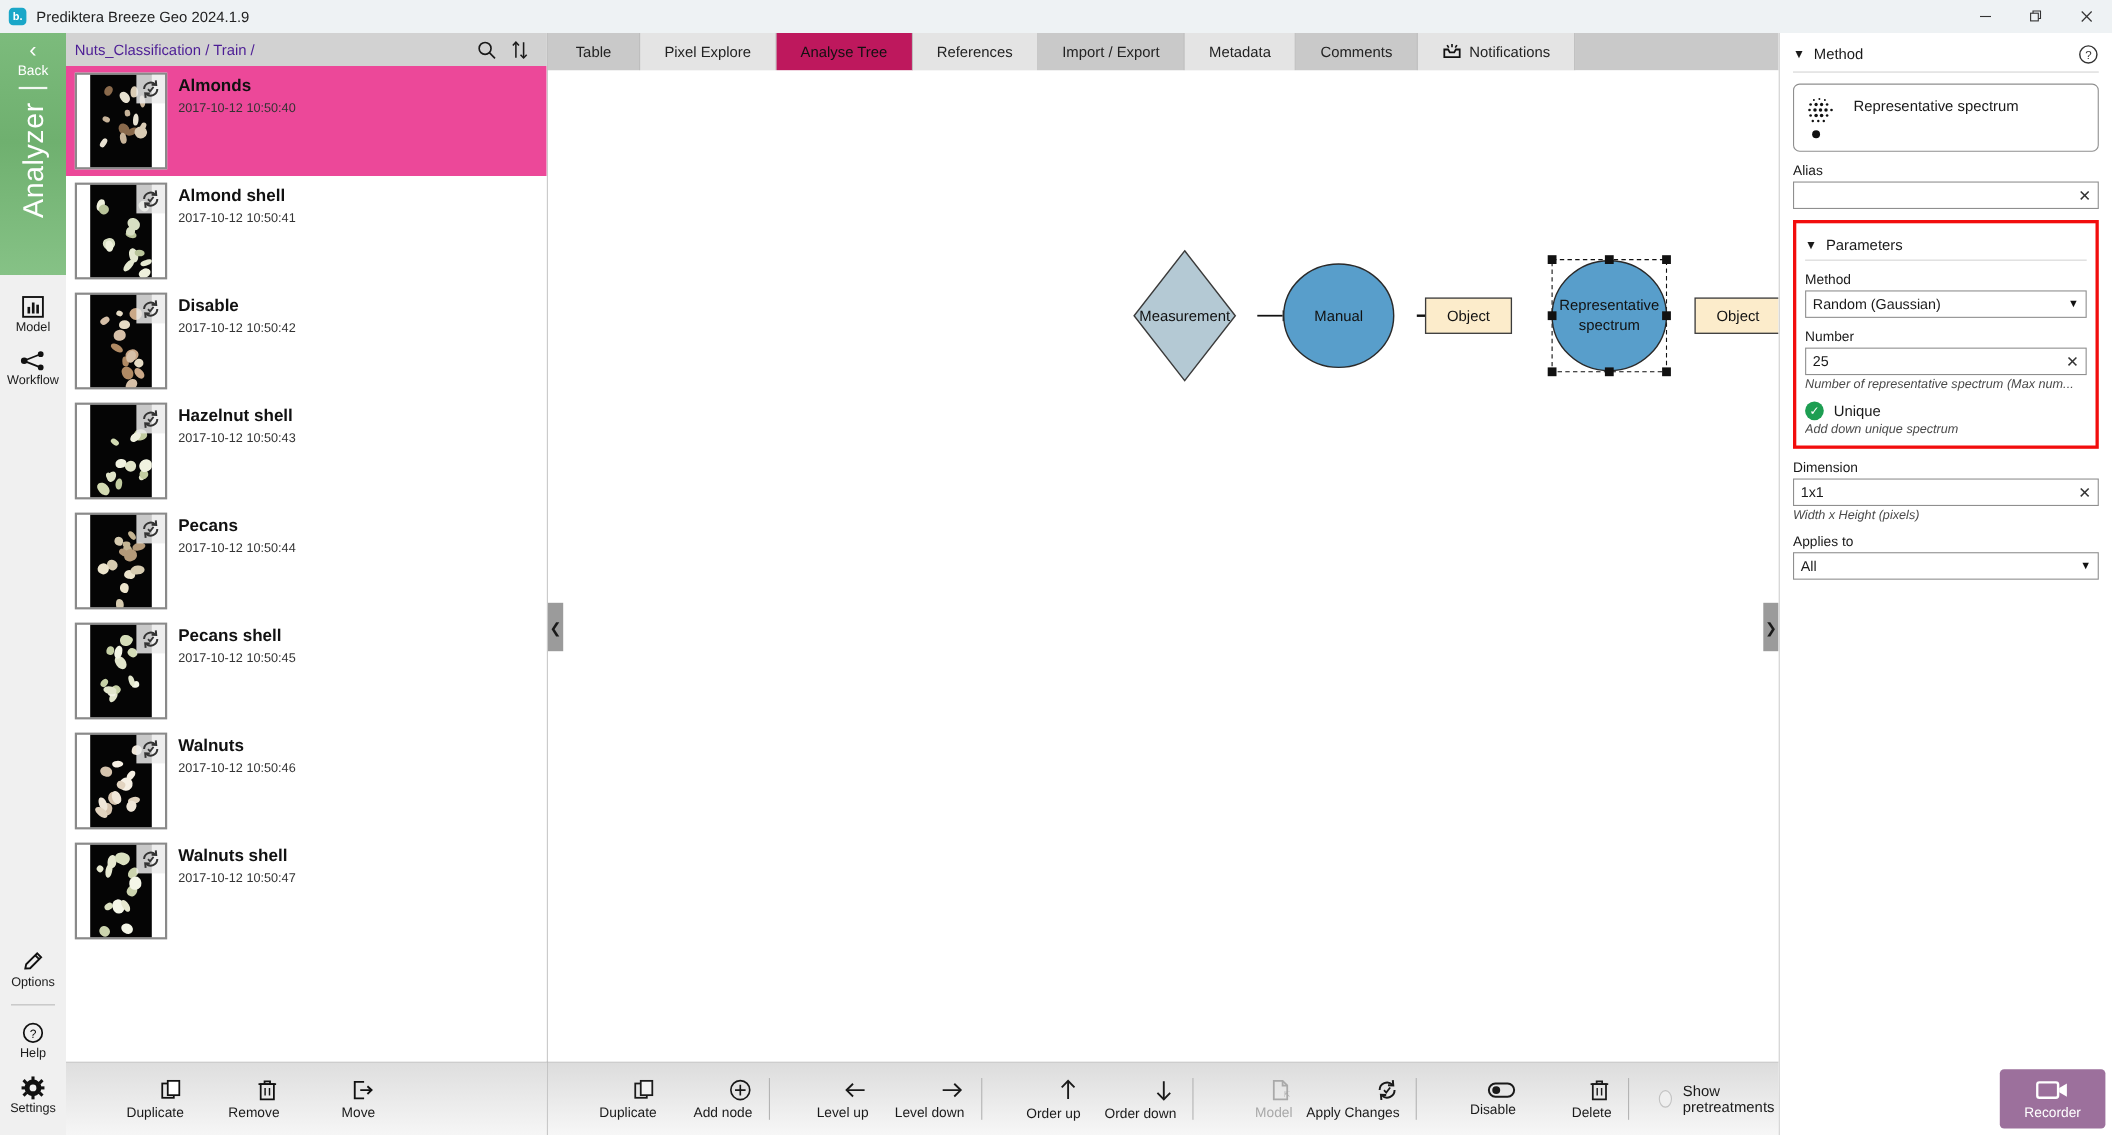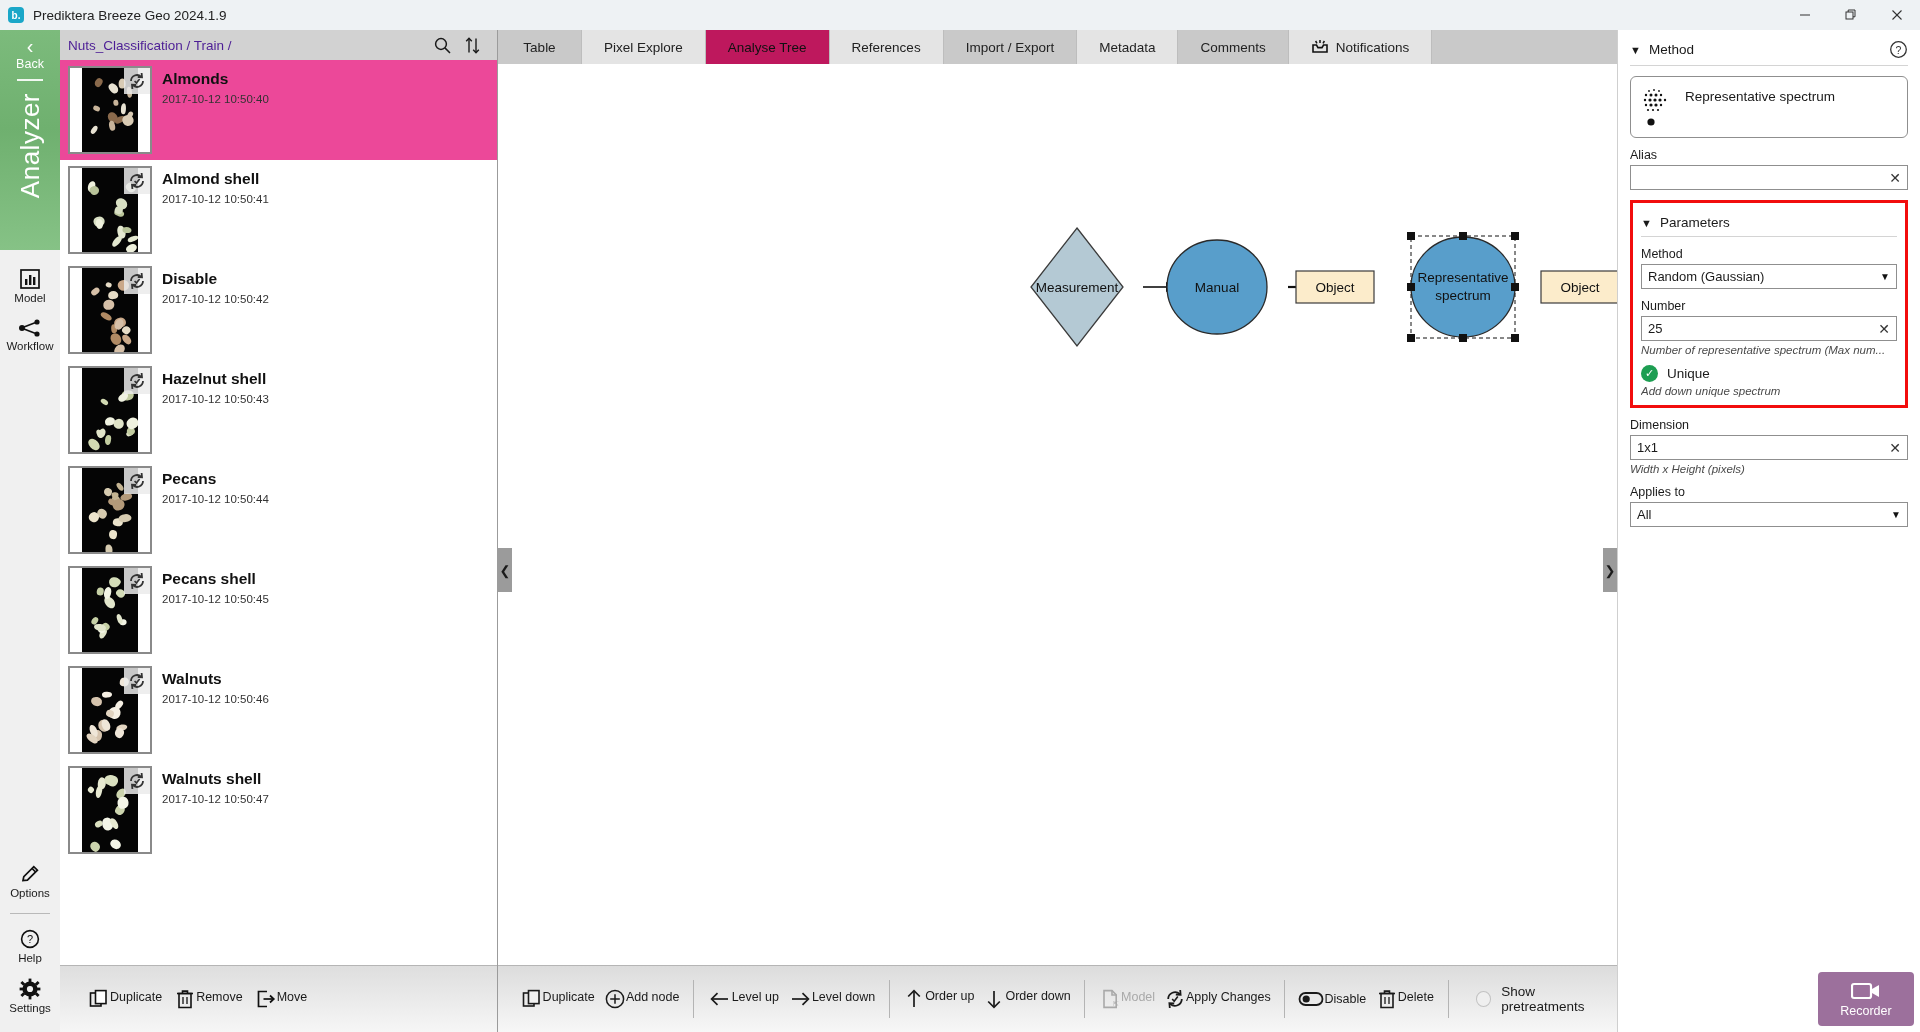--- a/index.html
+++ b/index.html
@@ -87,22 +87,22 @@
   .nut { position: absolute; border-radius: 50% 50% 45% 55%; }
   .rowtext { padding-top: 4px; }
   .rowtitle { font-size: 15.5px; font-weight: bold; color: #111; }
   .rowdate { font-size: 11.5px; color: #333; margin-top: 5px; }
   .list-foot {
     height: 67px; flex: none; border-top: 1px solid #b5b5b5;
     background: linear-gradient(180deg,#dedede,#f6f6f6);
     display: flex; align-items: center; padding-left: 22px; gap: 0px;
   }
   .tbtn {
-    display: flex; flex-direction: row; align-items: flex-start; justify-content: center;
-    min-width: 60px; padding: 2px 6px; cursor: pointer; color: #1a1a1a;
+    display: flex; flex-direction: column; align-items: flex-end; justify-content: center;
+    min-width: 60px; padding: 2px 6px; cursor: pointer; color: #1a1a1a; margin-left: 27px;
   }
   .tbtn .lbl { font-size: 12.5px; margin-top: 2px; white-space: nowrap; }
   .tbtn.disabled { color: #a9a9a9; cursor: default; }
   .tbsep { width: 1px; height: 38px; background: #b4b4b4; margin: 0 9px; }
 
   
   .center {
     position: absolute; left: 498px; top: 30px; width: 1119px; height: 1002px;
     display: flex; flex-direction: column; background: #fff;
   }

